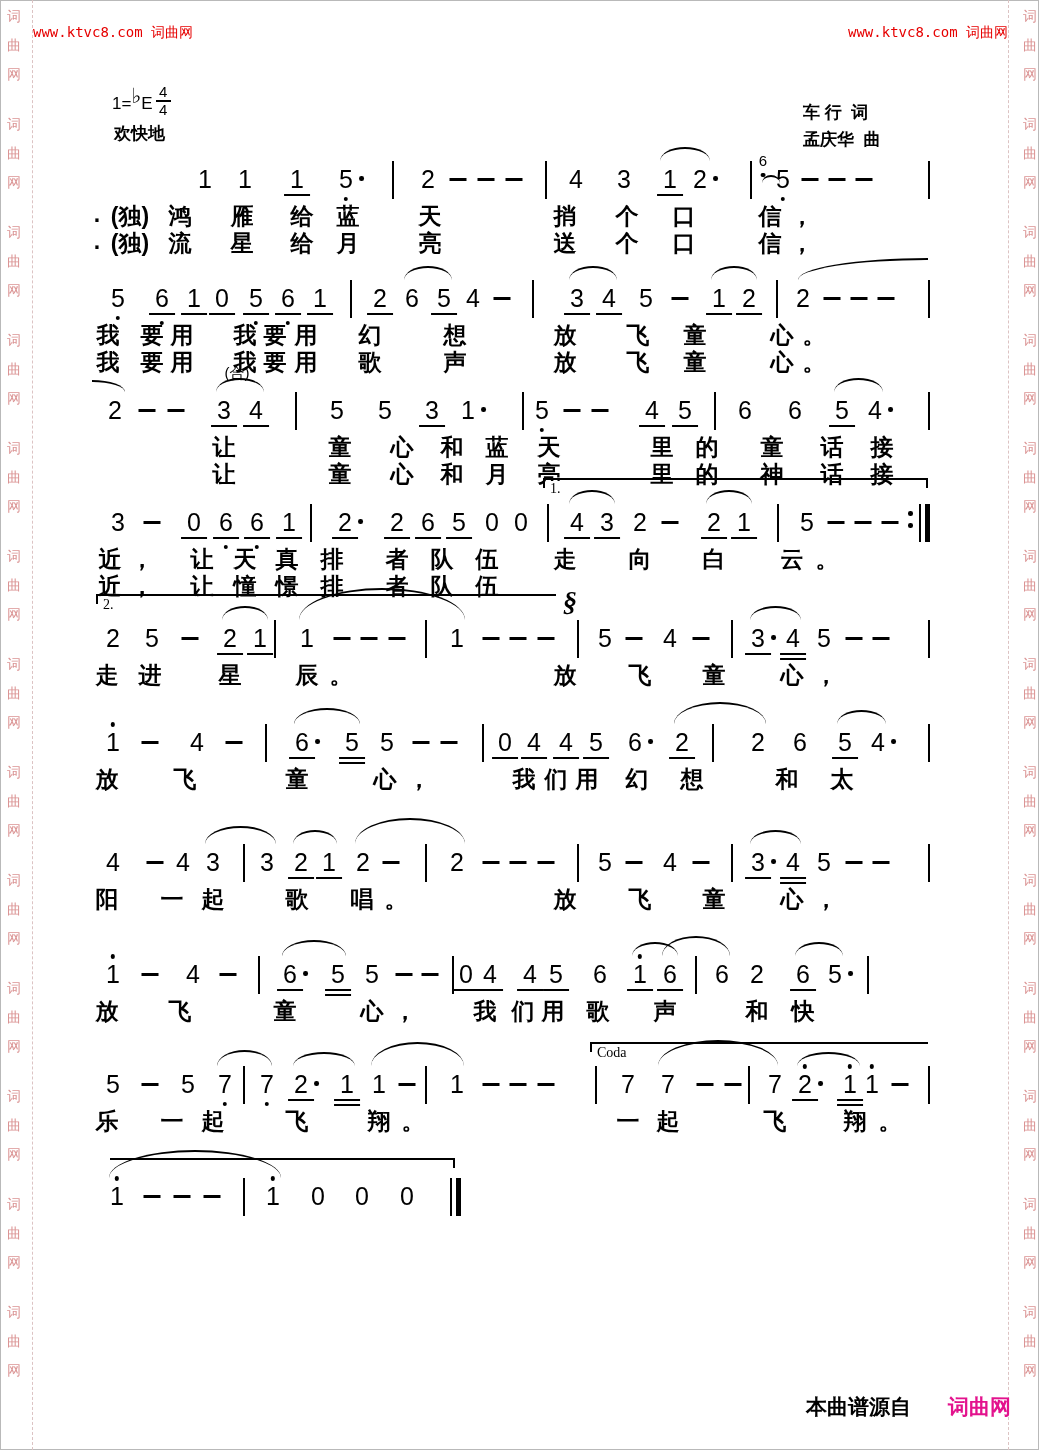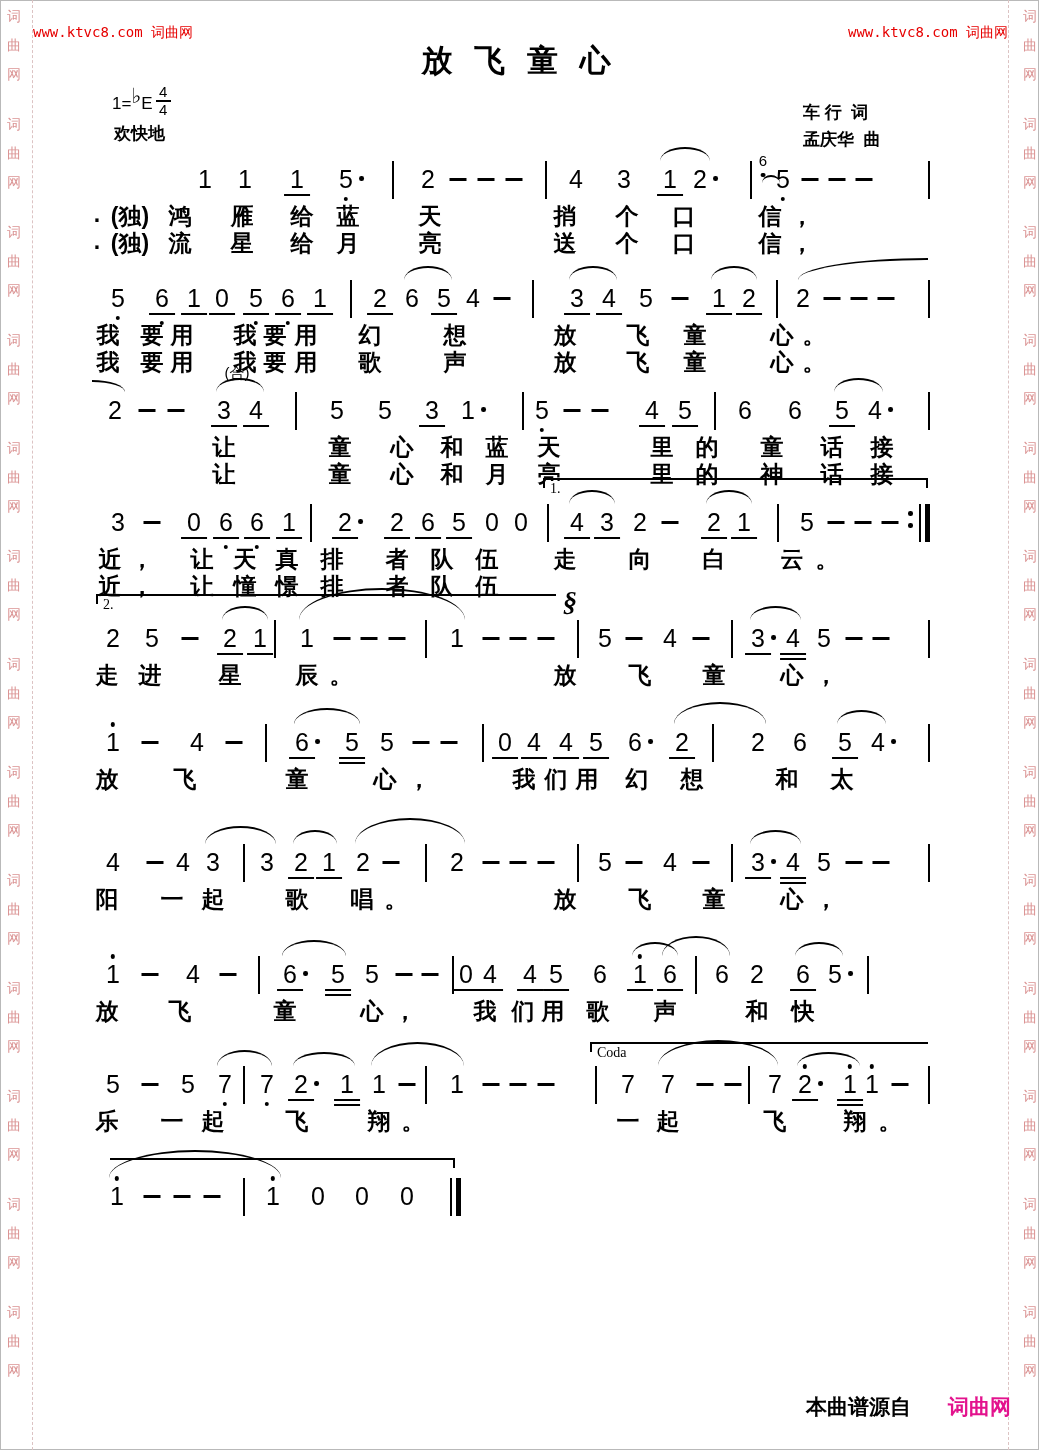--- a/index.html
+++ b/index.html
@@ -54,21 +54,20 @@
 </style>
 </head>
 <body>
 
 <div class="page">
   <div class="frame"></div>
 
   <div class="hdr" style="left:33px;">www.ktvc8.com 词曲网</div>
   <div class="hdr" style="left:848px;">www.ktvc8.com 词曲网</div>
 
-  <div class="title">放 飞 童 心</div>
 
   <div class="keysig">
     <span>1=</span><span class="flat">♭</span><span>E</span><span class="frac"><i>4</i><i class="bar"></i><i>4</i></span>
   </div>
   <div class="tempo">欢快地</div>
 
   <div class="credit" style="top:101px;">车 行  词</div>
   <div class="credit" style="top:128px;">孟庆华  曲</div>
 
   <div class="dashline" style="left:32px;"></div>

